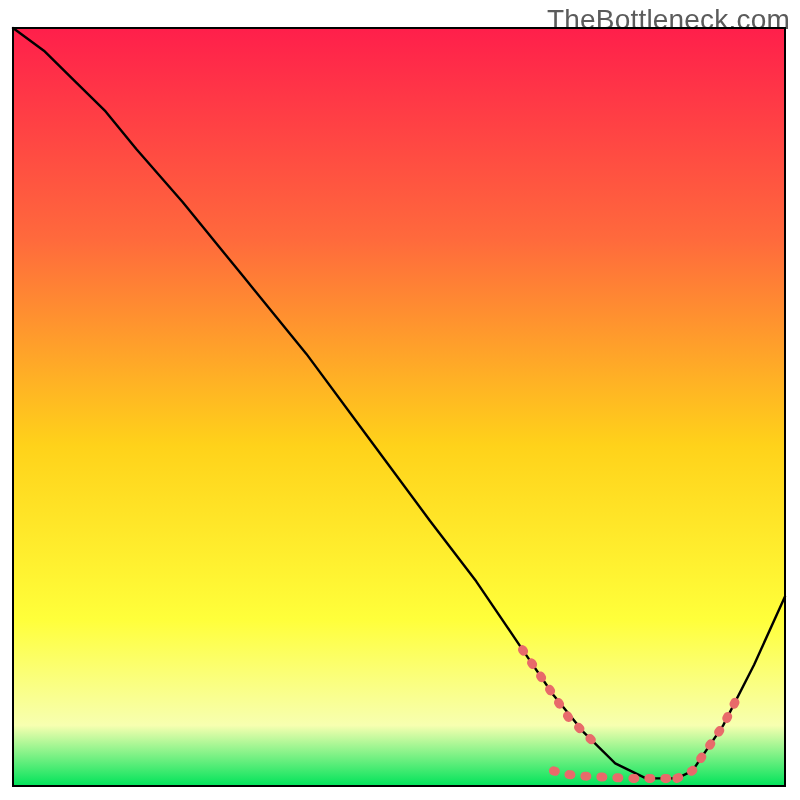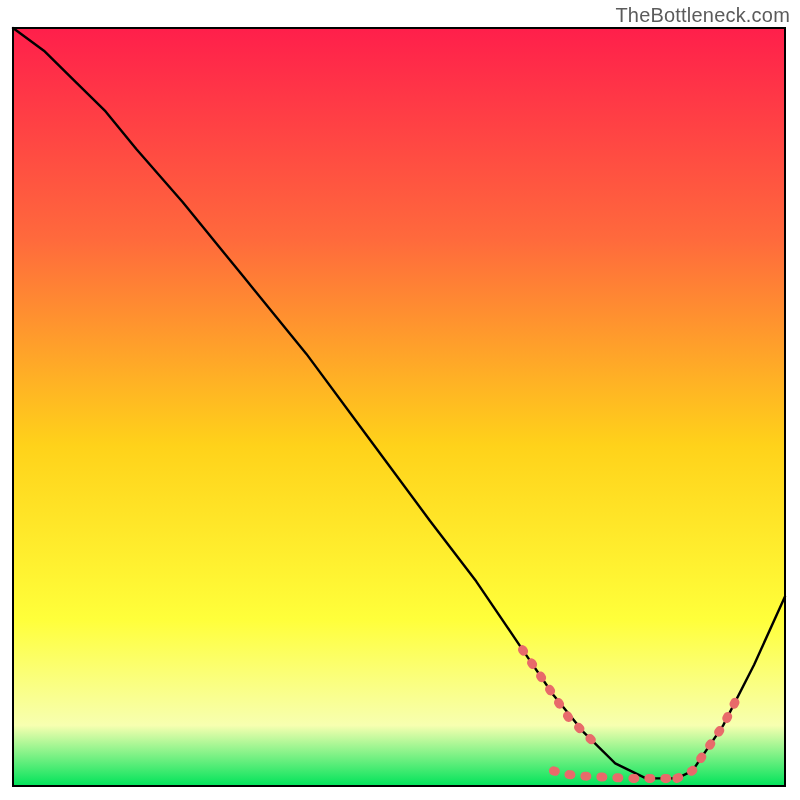--- a/index.html
+++ b/index.html
@@ -13,21 +13,21 @@
   }
   .stage {
     position: relative;
     width: 800px;
     height: 800px;
   }
   .watermark {
     position: absolute;
     top: 4px;
     right: 10px;
-    font-size: 20px;
+    font-size: 28px;
     font-weight: 500;
     color: #5b5b5b;
     letter-spacing: 0.2px;
   }
   svg {
     position: absolute;
     top: 0;
     left: 0;
   }
 </style>

